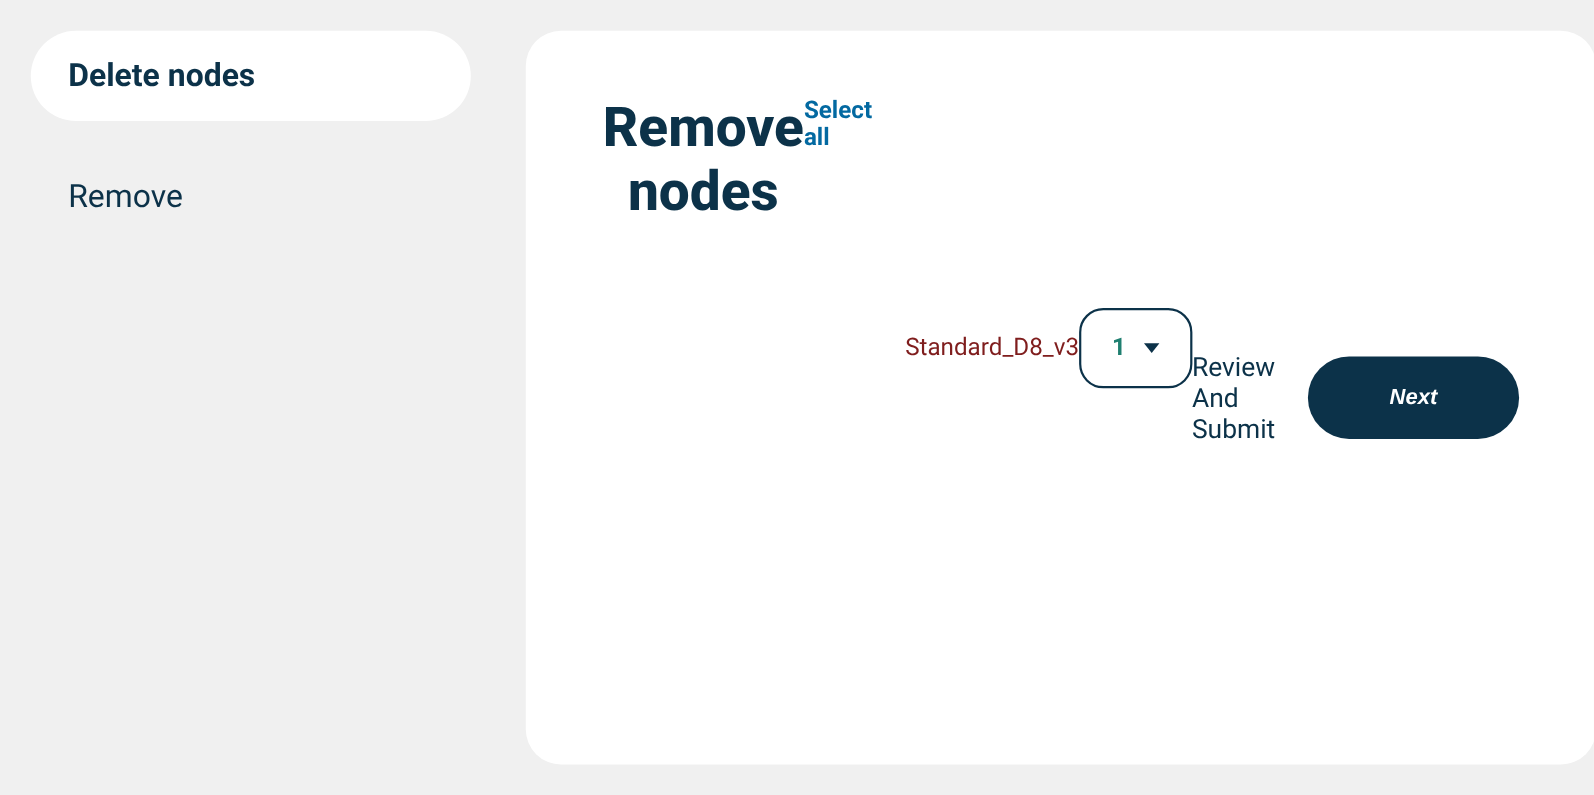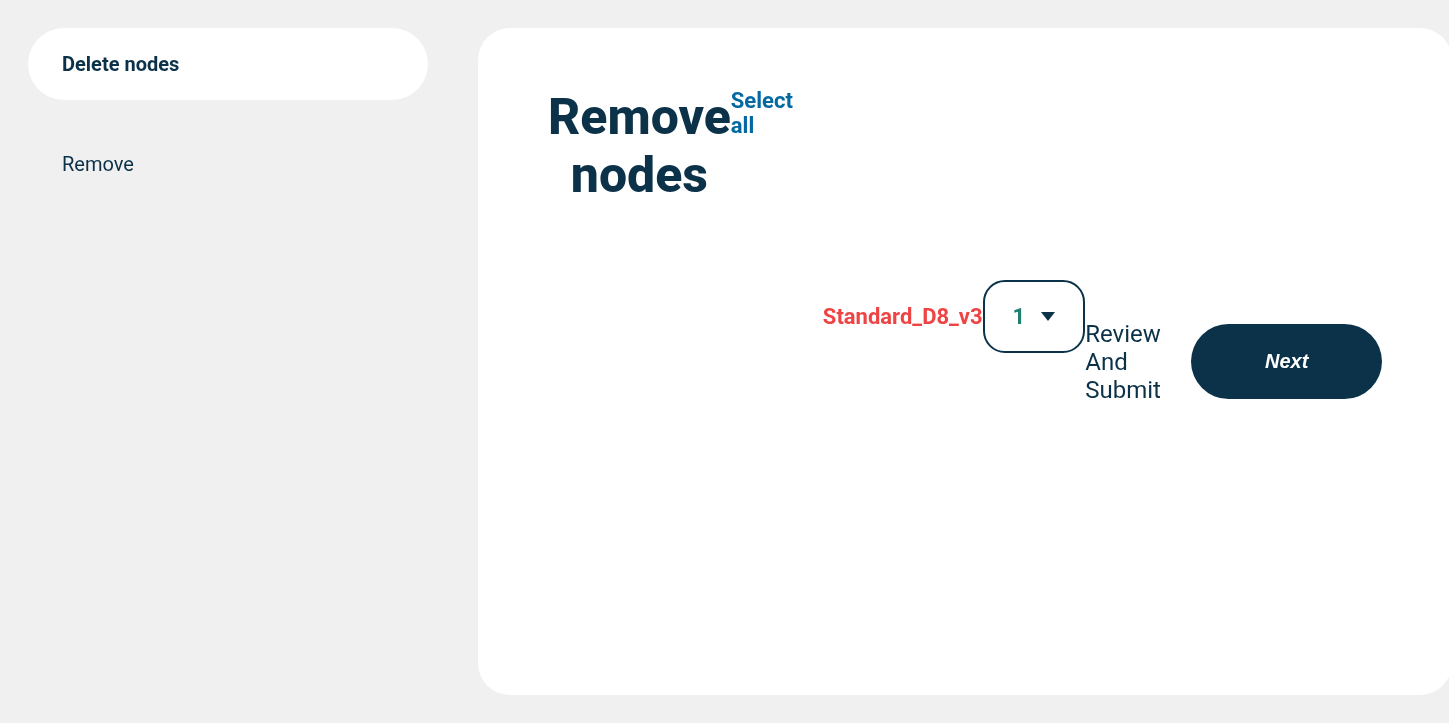--- a/index.html
+++ b/index.html
@@ -25,21 +25,21 @@
     }
 
     .sidebar {
       width: 400px;
       flex-shrink: 0;
     }
 
     .sidebar-item {
       padding: 24px 34px;
       border-radius: 50px;
-      font-size: 20px;
+      font-size: 29px;
       font-weight: 700;
       color: #0c3249;
       cursor: pointer;
     }
 
     .sidebar-item.active {
       background-color: #ffffff;
     }
 
     .sidebar-item.inactive {
@@ -80,22 +80,22 @@
 
     .node-row {
       display: flex;
       justify-content: space-between;
       align-items: center;
       margin-bottom: 90px;
     }
 
     .node-label {
       font-size: 22px;
-      font-weight: 700;
-      color: #ef4444;
+      font-weight: 400;
+      color: #7f1d1d;
     }
 
     .quantity-dropdown {
       display: flex;
       align-items: center;
       gap: 16px;
       border: 2px solid #0c3249;
       border-radius: 22px;
       padding: 22px 28px;
       cursor: pointer;

